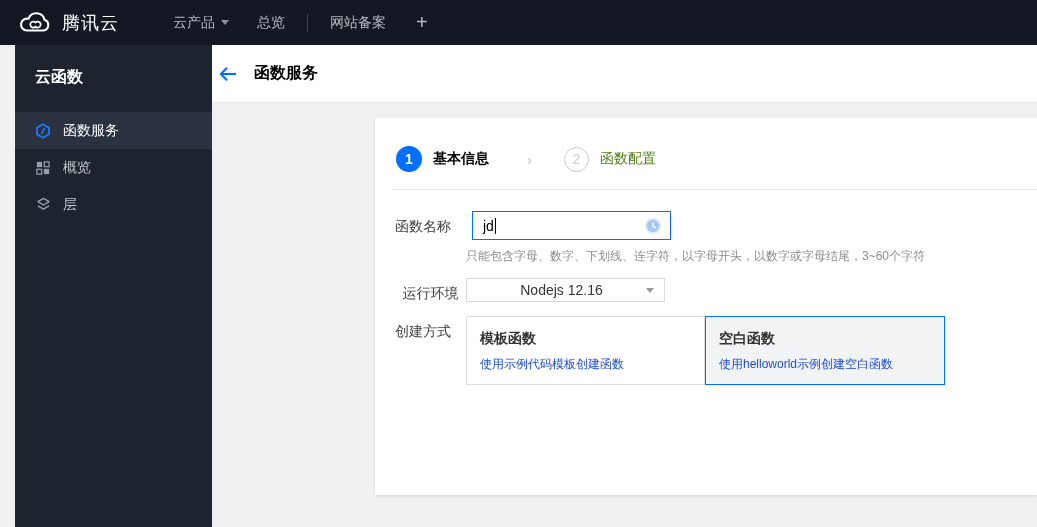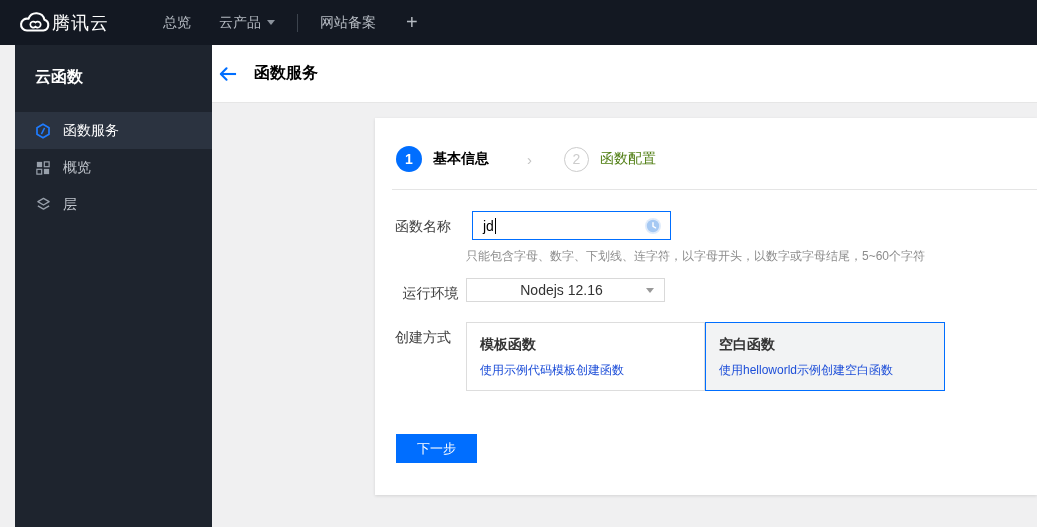--- a/index.html
+++ b/index.html
@@ -2,21 +2,21 @@
 <html><head>
 <meta charset="utf-8">
 <style>
   * { margin:0; padding:0; box-sizing:border-box; }
   html,body { width:1037px; height:527px; overflow:hidden; }
   body { font-family:"Liberation Sans","DejaVu Sans",sans-serif; background:#f0f0f1; position:relative; }
 
   
   .topbar { position:absolute; top:0; left:0; width:1037px; height:45px; background:#131822; display:flex; align-items:center; z-index:30; }
   .logo { display:flex; align-items:center; margin-left:18px; cursor:pointer; }
-  .logo-text { color:#ffffff; font-size:18px; letter-spacing:1px; }
+  .logo-text { color:#ffffff; font-size:18px; margin-left:10px; letter-spacing:1px; }
   .top-nav { display:flex; align-items:center; margin-left:40px; }
   .top-nav-item { color:#b5bac2; font-size:14px; padding:0 14px; height:45px; display:flex; align-items:center; cursor:pointer; }
   .caret-down { width:0; height:0; border-left:4px solid transparent; border-right:4px solid transparent; border-top:5px solid #8b929c; margin-left:6px; }
   .top-divider { width:1px; height:18px; background:#3c434d; margin:0 8px; }
   .top-plus { color:#b5bac2; font-size:20px; font-weight:400; padding:0 16px; cursor:pointer; }
 
   
   .sidebar { position:absolute; top:45px; left:15px; width:197px; height:482px; background:#1e242e; z-index:20; }
   .sidebar-title { color:#ffffff; font-size:16px; font-weight:bold; padding:22px 0 24px 20px; }
   .side-item { height:37px; display:flex; align-items:center; padding-left:20px; cursor:pointer; color:#c0c5cc; font-size:14px; }
@@ -47,21 +47,21 @@
   .form-label { width:71px; flex:none; font-size:14px; color:#404040; line-height:30px; }
   .name-input { width:199px; height:29px; border:1px solid #006eff; background:#ffffff; display:flex; align-items:center; padding:0 8px 0 10px; cursor:text;margin-left:6px; }
   .name-input-text { font-size:14px; color:#000000; }
   .text-cursor { width:1px; height:16px; background:#000000; margin-left:1px; }
   .input-spacer { flex:1; }
   .hint { font-size:12px; color:#8c8c8c; padding:7px 0 0 91px; }
   .row-runtime { margin-top:13px;text-align:center; }
   .select-box { width:199px; height:24px; border:1px solid #d9d9d9; background:#ffffff; display:flex; align-items:center; padding:0 10px; cursor:pointer; }
   .select-value { font-size:14px; color:#333333; flex:1; }
   .select-caret { width:0; height:0; border-left:4px solid transparent; border-right:4px solid transparent; border-top:5px solid #999999; }
-  .row-method { margin-top:14px; }
+  .row-method { margin-top:8px; }
   .method-cards { display:flex; }
   .method-card { width:239px; height:69px; border:1px solid #dddddd; background:#ffffff; padding:13px 0 0 13px; cursor:pointer; }
   .method-card.selected { width:240px; border:1px solid #006eff; background:#f2f3f4; }
   .method-title { font-size:14px; font-weight:bold; color:#333333; }
   .method-desc { font-size:12px; color:#1d4ed8; margin-top:8px; }
   .next-btn { margin:43px 0 0 21px; width:81px; height:29px; background:#006eff; color:#ffffff; font-size:13px; border:none; cursor:pointer; display:flex; align-items:center; justify-content:center; font-family:inherit; }
 </style>
 </head>
 <body>
 
@@ -70,25 +70,25 @@
     <span style="display:flex;">
       <svg width="34" height="25" viewBox="0 0 36 26">
         <path d="M9.5 21.5 a6.3 6.3 0 1 1 1.6-12.4 A8.8 8.8 0 0 1 28 10.2 a5.8 5.8 0 0 1 -1.2 11.3 z" fill="none" stroke="#ffffff" stroke-width="2.2" stroke-linejoin="round"></path>
         <path d="M13 15.2 a3.2 3.2 0 0 1 5.5-2.2 a3.2 3.2 0 1 1 0 4.4 a3.2 3.2 0 0 1 -5.5-2.2" fill="none" stroke="#ffffff" stroke-width="1.8"></path>
       </svg>
     </span>
     <span class="logo-text">腾讯云</span>
   </div>
   <div class="top-nav">
     <div class="top-nav-item">
-      <span>总览</span>
+      <span>云产品</span>
+      <span class="caret-down"></span>
     </div>
     <div class="top-nav-item">
-      <span>云产品</span>
-      <span class="caret-down"></span>
+      <span>总览</span>
     </div>
     <div class="top-divider"></div>
     <div class="top-nav-item">
       <span>网站备案</span>
     </div>
     <div class="top-plus">+</div>
   </div>
 </div>
 
 <div class="sidebar">
@@ -156,21 +156,21 @@
           <span class="input-spacer"></span>
           <span style="display:flex;">
             <svg width="18" height="18" viewBox="0 0 18 18">
               <circle cx="9" cy="9" r="8" fill="#c4dbf8" opacity="0.55"></circle>
               <circle cx="9" cy="9" r="6.2" fill="#a6c9f3"></circle>
               <path d="M9 5.6 L9 9.4 L11.6 10.8" fill="none" stroke="#ffffff" stroke-width="1.4" stroke-linecap="round" stroke-linejoin="round"></path>
             </svg>
           </span>
         </div>
       </div>
-      <div class="hint">只能包含字母、数字、下划线、连字符，以字母开头，以数字或字母结尾，5~60个字符</div>
+      <div class="hint">只能包含字母、数字、下划线、连字符，以字母开头，以数字或字母结尾，3~60个字符</div>
 
       <div class="form-row row-runtime">
         <div class="form-label">运行环境</div>
         <div class="select-box">
           <span class="select-value">Nodejs 12.16</span>
           <span class="select-caret"></span>
         </div>
       </div>
 
       <div class="form-row row-method">
@@ -180,17 +180,16 @@
             <div class="method-title">模板函数</div>
             <div class="method-desc">使用示例代码模板创建函数</div>
           </div>
           <div class="method-card selected">
             <div class="method-title">空白函数</div>
             <div class="method-desc">使用helloworld示例创建空白函数</div>
           </div>
         </div>
       </div>
 
-      <button class="next-btn">下一步</button>
     </div>
 
   </div>
 </div>
 
 </body></html>

